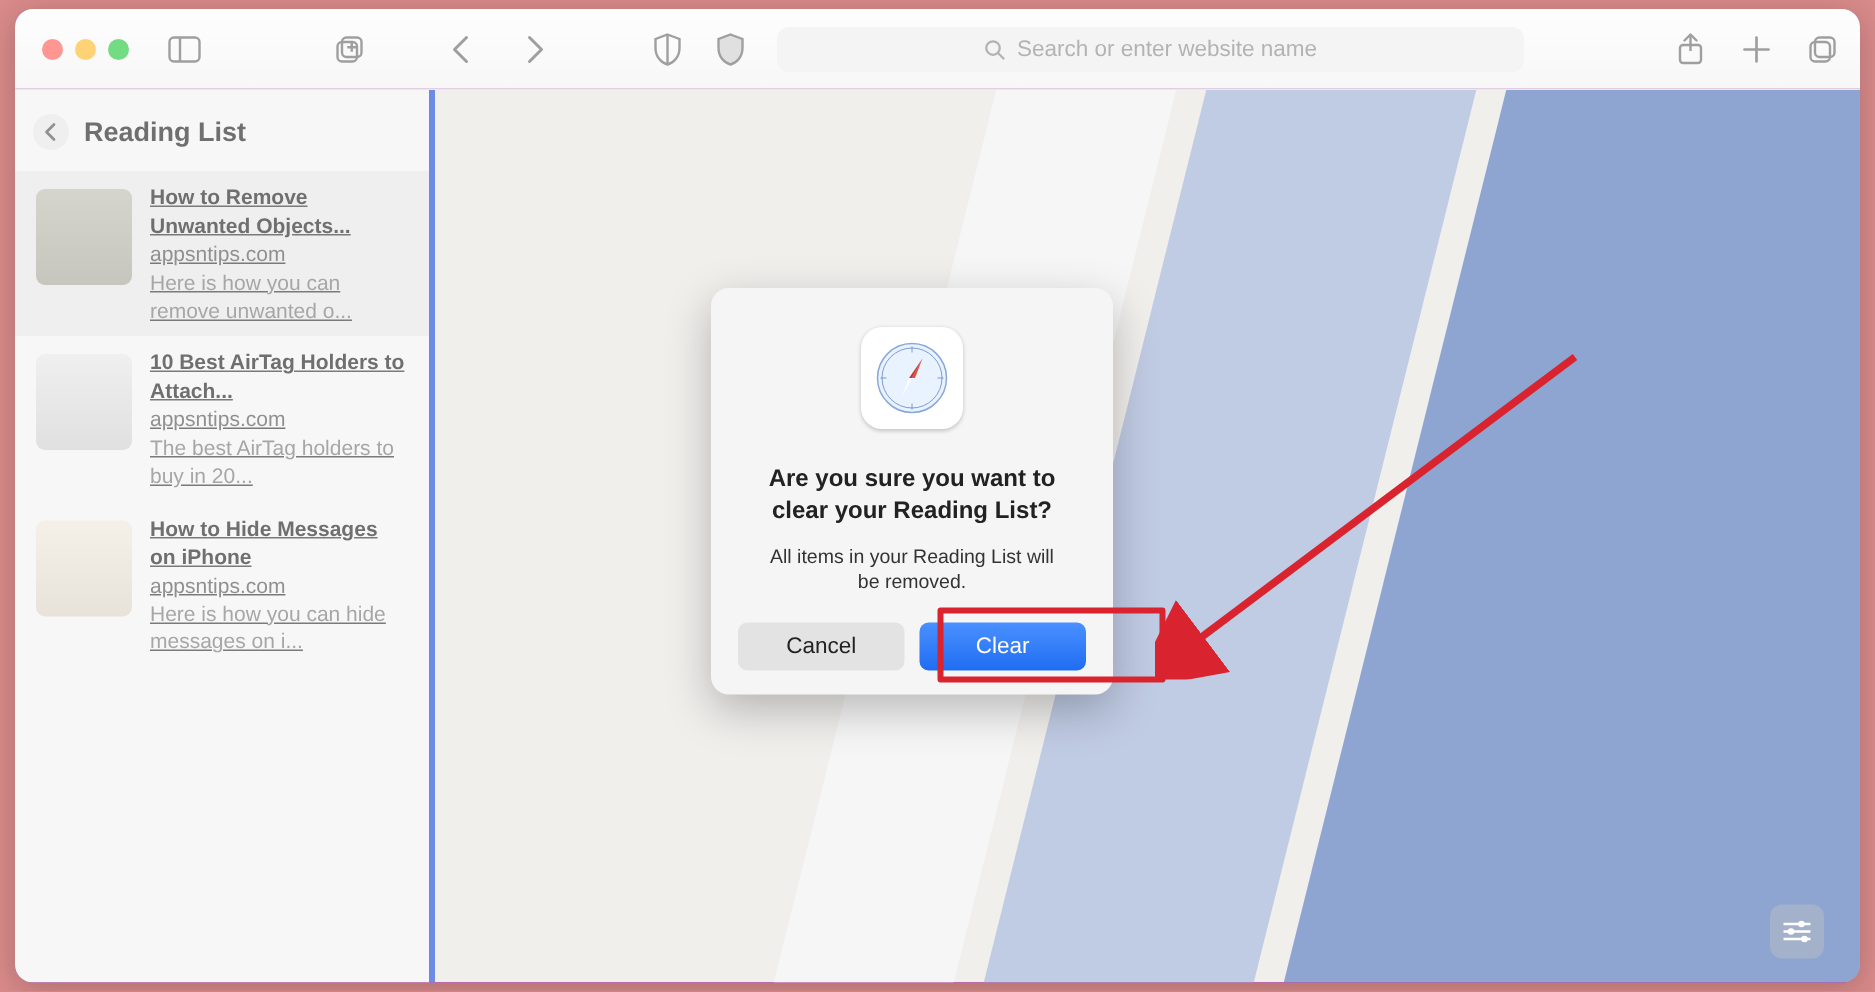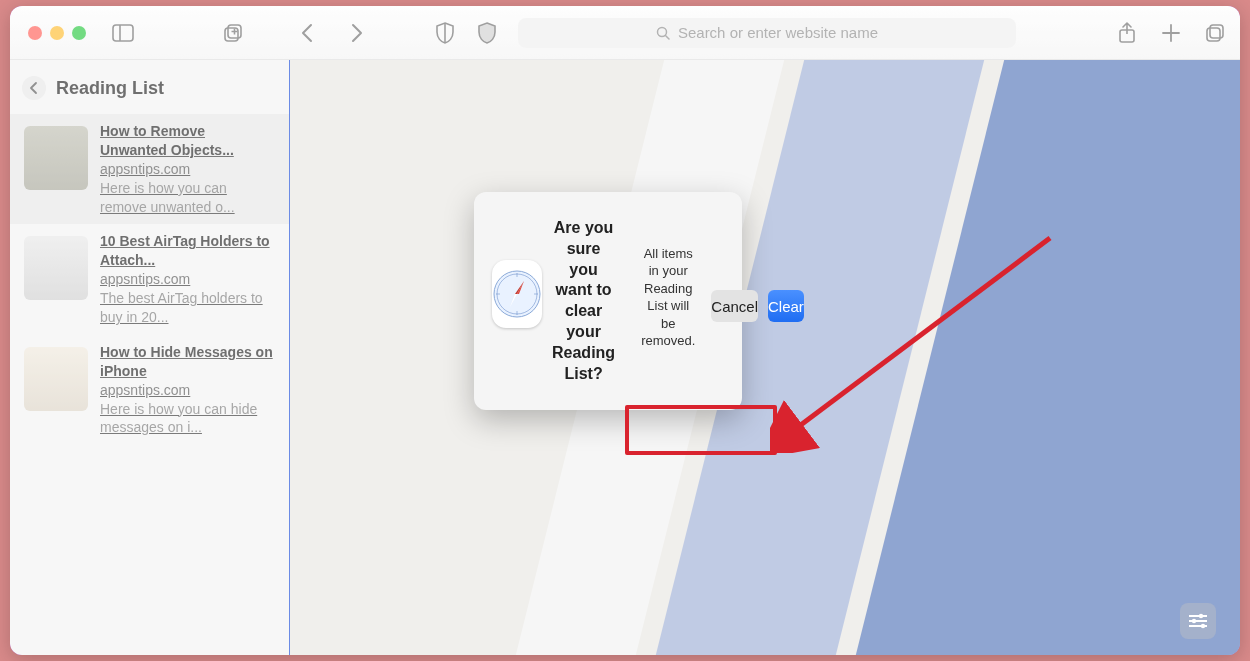--- a/index.html
+++ b/index.html
@@ -32,21 +32,21 @@
   margin-left: 20px; width: 498px; height: 30px;
   background:#efefef; border-radius: 8px;
   display:flex; align-items:center; justify-content:center;
   color:#8a8a8a; font-size: 15px; gap:8px;
 }
 
 .right-tools { position:absolute; right: 14px; display:flex; gap: 22px; }
 
 .body { flex:1; display:flex; }
 
-.sidebar { width: 280px; background:#f3f3f3; border-right:1px solid #1d4ed8; display:flex; flex-direction:column; }
+.sidebar { width: 280px; background:#f3f3f3; border-right:4px solid #1d4ed8; display:flex; flex-direction:column; }
 .side-header { display:flex; align-items:center; padding: 16px 12px 14px 12px; gap:10px; }
 .side-header .back { width:24px; height:24px; border-radius:50%; background:#e6e6e6; display:flex; align-items:center; justify-content:center; color:#555; }
 .side-header h1 { font-size: 18px; font-weight: 700; color:#222; }
 
 .list { flex:1; }
 .item { display:flex; gap:12px; padding: 8px 14px; }
 .item.sel { background:#e6e6e6; }
 .thumb { width:64px; height:64px; background:#ccc; border-radius:6px; margin-top:4px; background-size:cover; flex:0 0 auto; }
 .thumb.a { background: linear-gradient(#bfbfb2,#a8a89b); }
 .thumb.b { background: linear-gradient(#e7e7e7,#d0d0d0); }
@@ -71,21 +71,21 @@
 
 
 .dim { position:absolute; inset:0; background:rgba(255,255,255,0.35); pointer-events:none; }
 
 
 .dialog {
   position:absolute; left:464px; top:186px; width:268px;
   background:#f5f5f5; border-radius:12px;
   box-shadow: 0 10px 30px rgba(0,0,0,0.25);
   padding: 26px 18px 16px 18px; text-align:center;
-  display:flex; flex-direction:row; align-items:center;
+  display:flex; flex-direction:column; align-items:center;
 }
 .dialog .app-icon {
   width:68px; height:68px; border-radius:14px; background:#fff;
   box-shadow: 0 1px 3px rgba(0,0,0,0.2);
   display:flex; align-items:center; justify-content:center; margin-bottom:24px;
 }
 .dialog h2 { font-size:16px; font-weight:700; color:#222; line-height:1.3; margin-bottom:10px; padding:0 10px; }
 .dialog p { font-size:13px; color:#333; line-height:1.35; margin-bottom:18px; padding: 0 16px; }
 .dialog .btn-row { display:flex; gap:10px; width:100%; }
 .dialog button { flex:1; height:32px; border:none; border-radius:6px; font-size:15px; cursor:pointer; }

